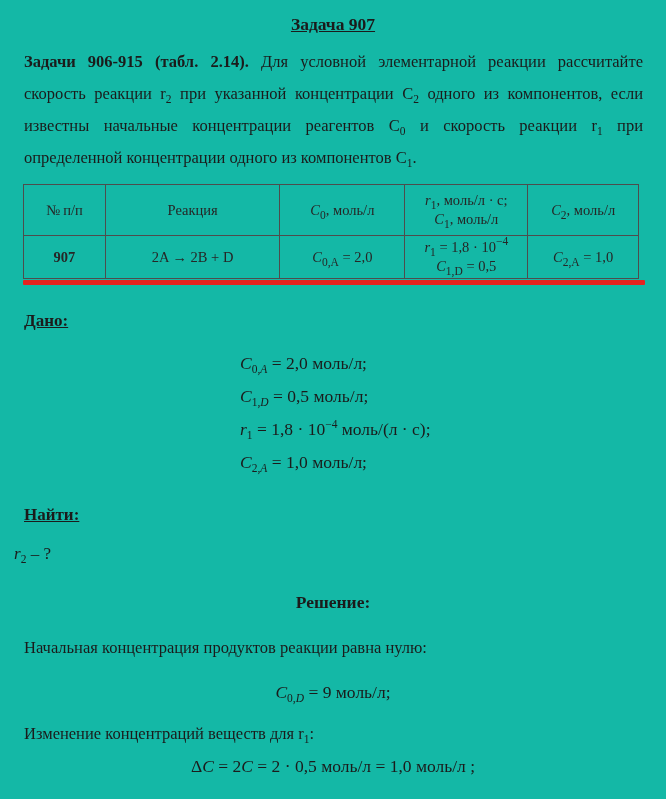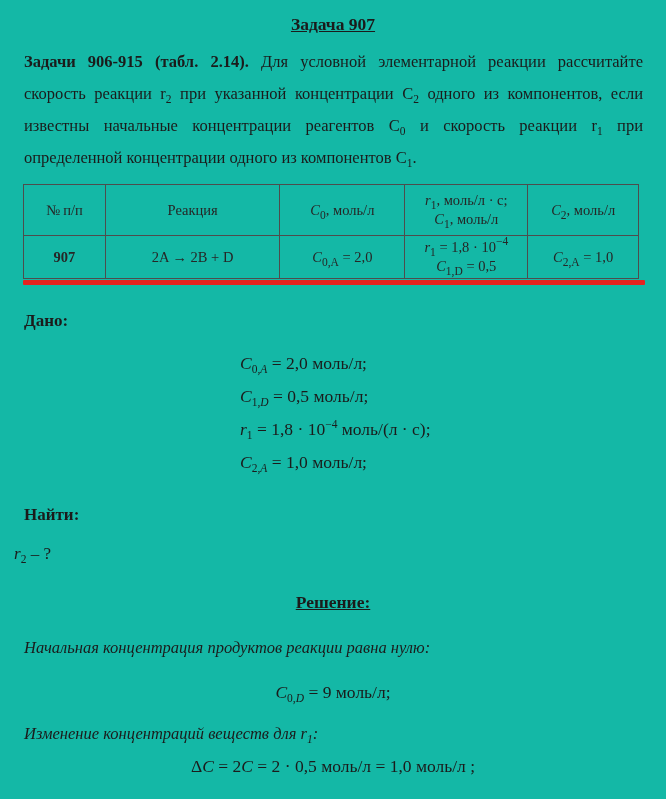--- a/index.html
+++ b/index.html
@@ -52,20 +52,21 @@
   .red-divider{
     margin:1px 0 0 23px;
     width:622px;height:4.5px;
     border-radius:1px;
   }
   .section-label{
     margin:26px 0 0 24px;
     font-size:17px;
     font-weight:bold;
     line-height:20px;
+    text-decoration:underline;
   }
   .math-block{
     margin:16px 0 0 240px;
     font-size:17.5px;
   }
   .math-line{
     line-height:33px;
     white-space:nowrap;
     font-family:"Liberation Serif","DejaVu Sans",serif;
   }
@@ -73,26 +74,24 @@
     margin:18px 0 0 14px;
     font-size:17px;
     line-height:22px;
   }
   .solution-heading{
     margin-top:26px;
     text-align:center;
     font-size:17.5px;
     font-weight:bold;
     line-height:22px;
-    text-decoration:underline;
   }
   .solution-para{
     margin:24px 24px 0 24px;
     line-height:22px;
-    font-style:italic;
   }
   .solution-para.second{margin-top:18px;}
   .formula{
     margin-top:20px;
     text-align:center;
     font-size:17.5px;
     line-height:26px;
     white-space:nowrap;
   }
   .formula.clipped{margin-top:8px;}

